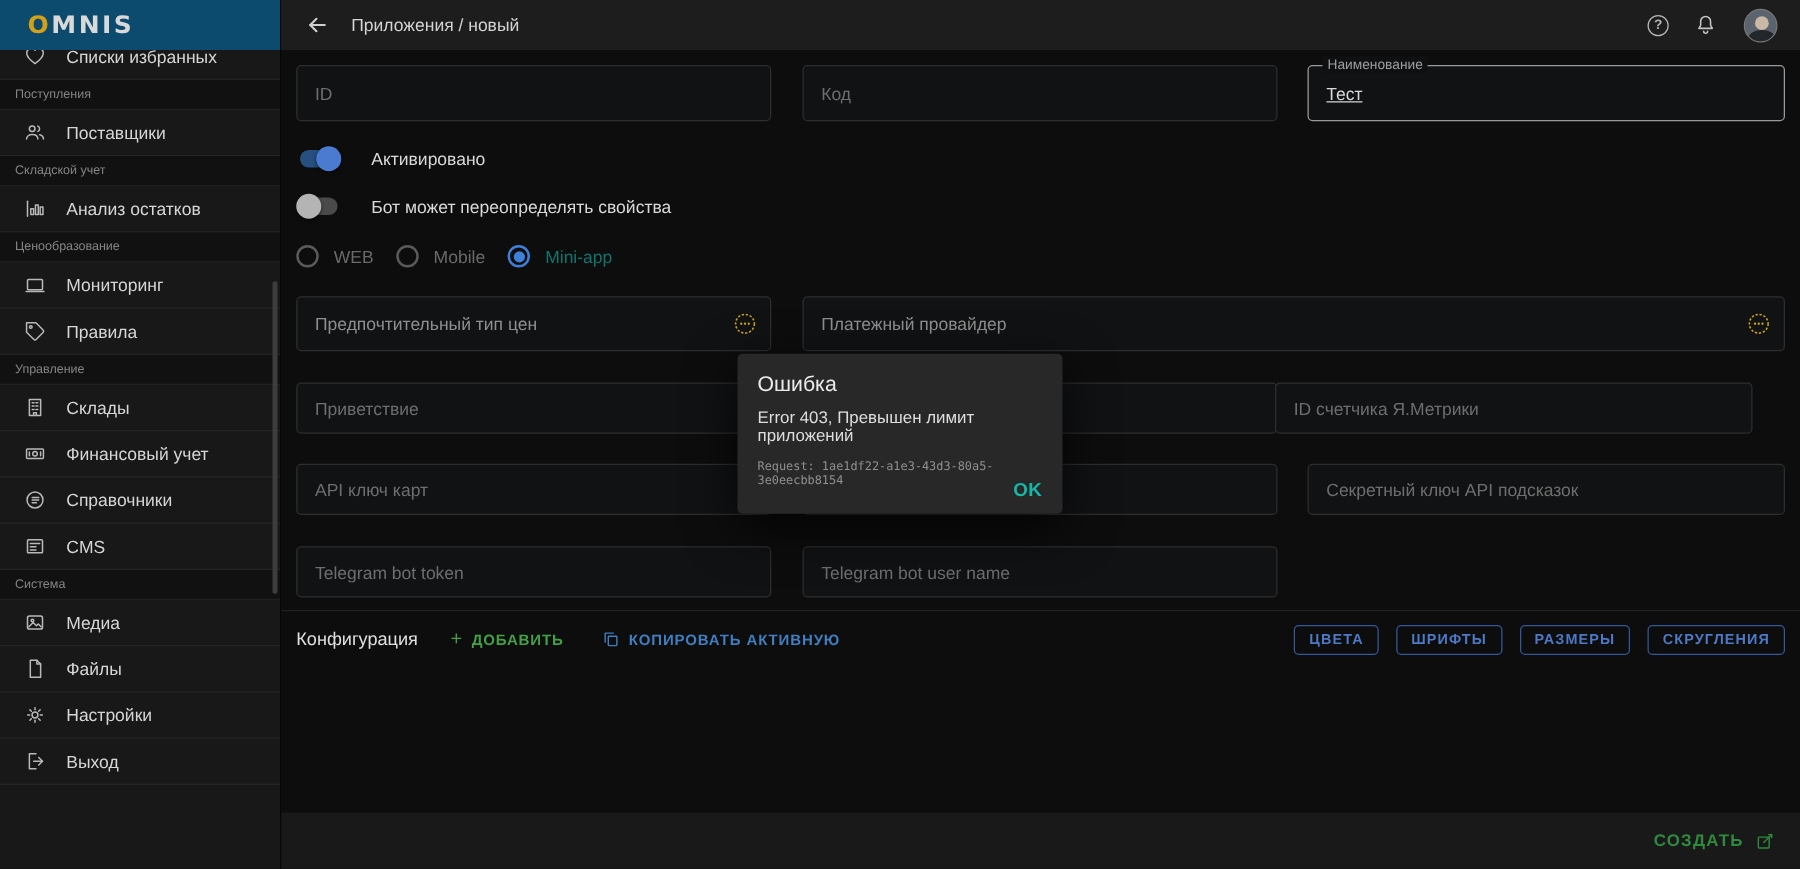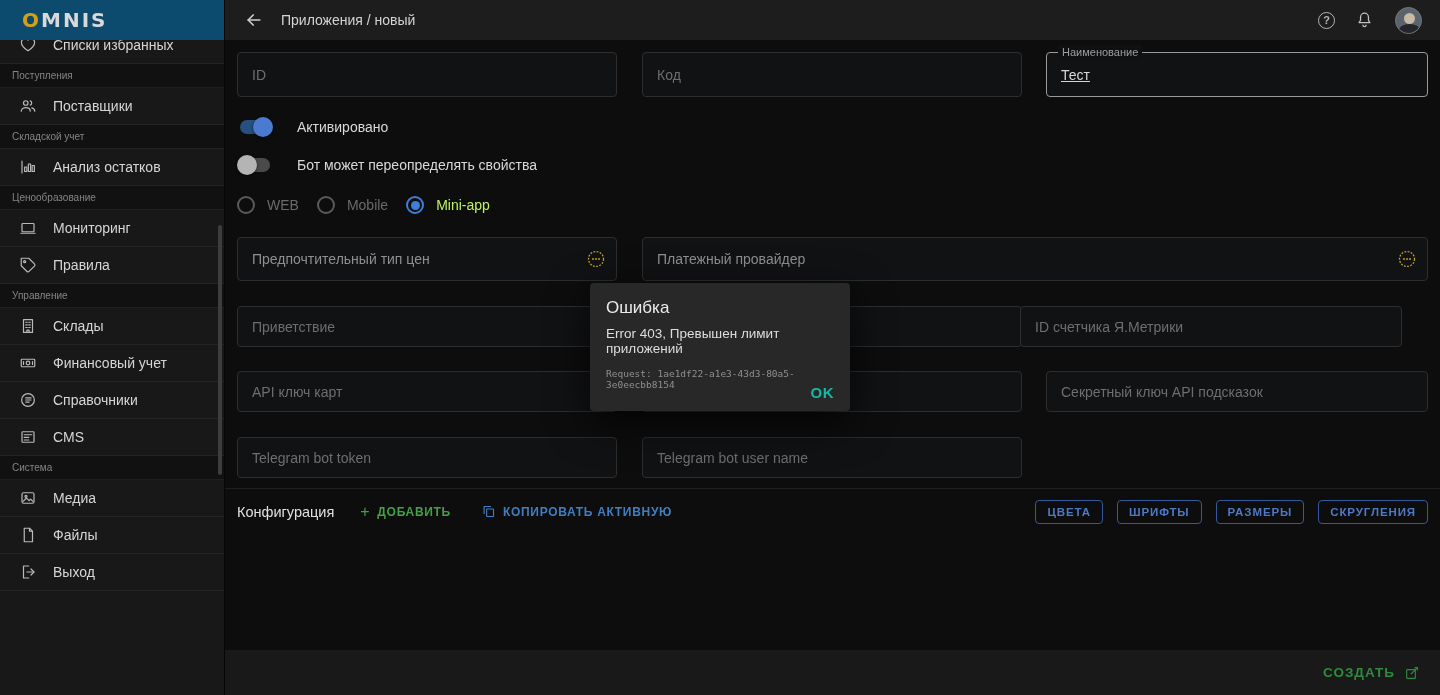--- a/index.html
+++ b/index.html
@@ -81,21 +81,21 @@
   .toggle-label { font-size:14px; color:#d9d9d9; }
 
   
   .radio-row { position:absolute; left:12px; display:flex; align-items:center; gap:18px; }
   .radio { display:flex; align-items:center; gap:12px; cursor:pointer; }
   .radio .circ { width:18px; height:18px; border-radius:50%; border:2px solid #5a5a5a;
                  display:flex; align-items:center; justify-content:center; }
   .radio.sel .circ { border-color:#3d7fd9; }
   .radio.sel .circ::after { content:""; width:9px; height:9px; border-radius:50%; background:#3d7fd9; }
   .radio .rlabel { font-size:14px; color:#6a6a6a; }
-  .radio.sel .rlabel { color:#bef264; }
+  .radio.sel .rlabel { color:#0f766e; }
 
   
   .config { position:absolute; left:0; top:448px; width:1215px; border-top:1px solid #1f1f1f;
             display:flex; align-items:center; padding:0 12px; height:46px; }
   .config-title { font-size:14.5px; color:#e0e0e0; margin-right:26px; }
   .link-btn { display:flex; align-items:center; gap:7px; font-size:12px; font-weight:bold;
               letter-spacing:.7px; cursor:pointer; margin-right:30px; }
   .add-btn { color:#43a047; }
   .add-btn .plus { font-size:16px; font-weight:normal; }
   .copy-btn { color:#3f7ec0; }
@@ -264,20 +264,29 @@
     <div class="nav-item">
       <span class="nicon">
           <svg viewBox="0 0 24 24">
             <path d="M7 3h7l4 4v14H7z"></path>
             <path d="M14 3v4h4"></path>
           </svg>
         </span>
       <span class="nlabel">Файлы</span>
     </div>
 
+    <div class="nav-item">
+      <span class="nicon">
+          <svg viewBox="0 0 24 24">
+            <circle cx="12" cy="12" r="3.1"></circle>
+            <path d="M12 4.2v2.2M12 17.6v2.2M4.2 12h2.2M17.6 12h2.2M6.5 6.5l1.6 1.6M15.9 15.9l1.6 1.6M17.5 6.5l-1.6 1.6M8.1 15.9l-1.6 1.6"></path>
+          </svg>
+        </span>
+      <span class="nlabel">Настройки</span>
+    </div>
 
     <div class="nav-item">
       <span class="nicon">
           <svg viewBox="0 0 24 24">
             <path d="M13 4H6v16h7"></path>
             <path d="M16 8l4 4-4 4"></path>
             <path d="M10.5 12H20"></path>
           </svg>
         </span>
       <span class="nlabel">Выход</span>

